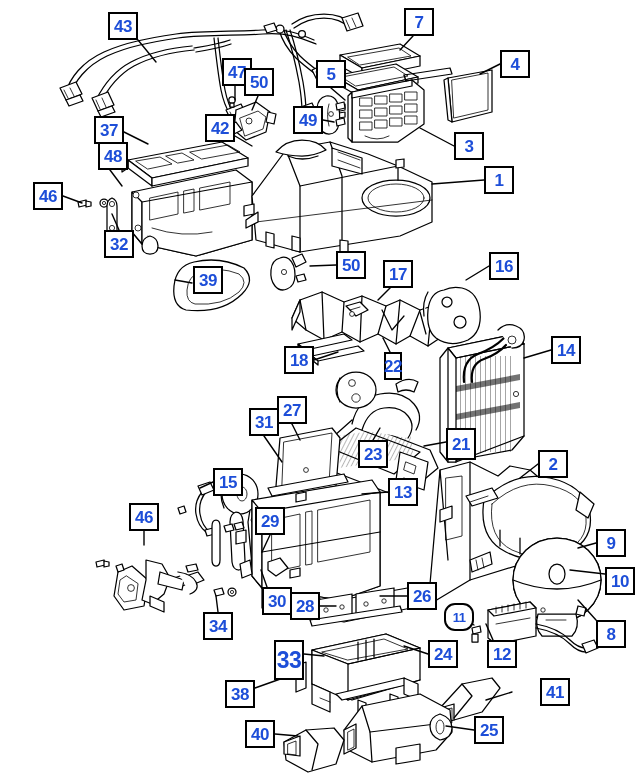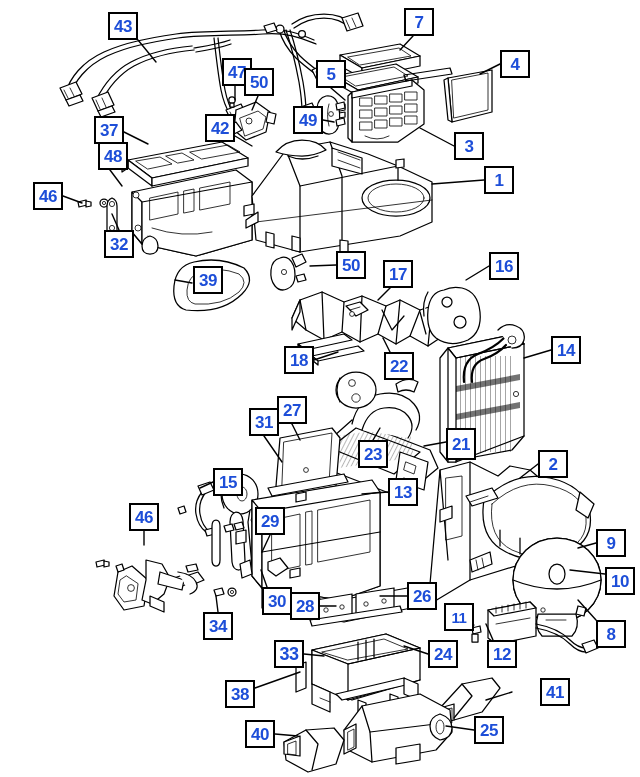--- a/index.html
+++ b/index.html
@@ -536,39 +536,39 @@
       <div class="callout" style="left: 454px; top: 132px; width: 30px; height: 28px; font-size: 17px; border-width: 2.5px;">3</div>
       <div class="callout" style="left: 484px; top: 166px; width: 30px; height: 28px; font-size: 17px; border-width: 2.5px;">1</div>
       <div class="callout" style="left: 33px; top: 182px; width: 30px; height: 28px; font-size: 17px; border-width: 2.5px;">46</div>
       <div class="callout" style="left: 104px; top: 230px; width: 30px; height: 28px; font-size: 17px; border-width: 2.5px;">32</div>
       <div class="callout" style="left: 145px; top: 266px; width: 30px; height: 28px; font-size: 17px; border-width: 2.5px; margin-left: 48px;">39</div>
       <div class="callout" style="left: 336px; top: 251px; width: 30px; height: 28px; font-size: 17px; border-width: 2.5px;">50</div>
       <div class="callout" style="left: 383px; top: 260px; width: 30px; height: 28px; font-size: 17px; border-width: 2.5px;">17</div>
       <div class="callout" style="left: 489px; top: 252px; width: 30px; height: 28px; font-size: 17px; border-width: 2.5px;">16</div>
       <div class="callout" style="left: 551px; top: 336px; width: 30px; height: 28px; font-size: 17px; border-width: 2.5px; text-align: center;">14</div>
       <div class="callout" style="left: 284px; top: 346px; width: 30px; height: 28px; font-size: 17px; border-width: 2.5px;">18</div>
-      <div class="callout" style="left: 384px; top: 352px; width: 30px; height: 28px; font-size: 17px; border-width: 2.5px;">22</div>
+      <div class="callout" style="left: 384px; top: 352px; width: 18px; height: 28px; font-size: 17px; border-width: 2.5px;">22</div>
       <div class="callout" style="left: 446px; top: 428px; width: 30px; height: 32px; font-size: 17px; border-width: 2.5px;">21</div>
       <div class="callout" style="left: 538px; top: 450px; width: 30px; height: 28px; font-size: 17px; border-width: 2.5px;">2</div>
       <div class="callout" style="left: 277px; top: 396px; width: 30px; height: 28px; font-size: 17px; border-width: 2.5px;">27</div>
       <div class="callout" style="left: 249px; top: 408px; width: 30px; height: 28px; font-size: 17px; border-width: 2.5px;">31</div>
       <div class="callout" style="left: 358px; top: 440px; width: 30px; height: 28px; font-size: 17px; border-width: 2.5px;">23</div>
       <div class="callout" style="left: 388px; top: 478px; width: 30px; height: 28px; font-size: 17px; border-width: 2.5px;">13</div>
       <div class="callout" style="left: 213px; top: 468px; width: 30px; height: 28px; font-size: 17px; border-width: 2.5px;">15</div>
       <div class="callout" style="left: 129px; top: 503px; width: 30px; height: 28px; font-size: 17px; border-width: 2.5px;">46</div>
       <div class="callout" style="left: 255px; top: 507px; width: 30px; height: 28px; font-size: 17px; border-width: 2.5px; text-align: right;">29</div>
       <div class="callout" style="left: 596px; top: 529px; width: 30px; height: 28px; font-size: 17px; border-width: 2.5px;">9</div>
       <div class="callout" style="left: 605px; top: 567px; width: 30px; height: 28px; font-size: 17px; border-width: 2.5px;">10</div>
       <div class="callout" style="left: 262px; top: 587px; width: 30px; height: 28px; font-size: 17px; border-width: 2.5px;">30</div>
       <div class="callout" style="left: 290px; top: 592px; width: 30px; height: 28px; font-size: 17px; border-width: 2.5px;">28</div>
       <div class="callout" style="left: 407px; top: 582px; width: 30px; height: 28px; font-size: 17px; border-width: 2.5px;">26</div>
-      <div class="callout" style="left: 444px; top: 603px; width: 30px; height: 28px; font-size: 15px; border-width: 2.5px;">11</div>
+      <div class="callout" style="left: 444px; top: 603px; width: 30px; height: 28px; font-size: 13px; border-width: 2.5px; border-radius: 11px;">11</div>
       <div class="callout" style="left: 203px; top: 612px; width: 30px; height: 28px; font-size: 17px; border-width: 2.5px;">34</div>
       <div class="callout" style="left: 596px; top: 620px; width: 30px; height: 28px; font-size: 17px; border-width: 2.5px;">8</div>
       <div class="callout" style="left: 487px; top: 640px; width: 30px; height: 28px; font-size: 17px; border-width: 2.5px;">12</div>
-      <div class="callout" style="left: 274px; top: 640px; width: 30px; height: 28px; font-size: 18px; border-width: 2.5px;">33</div>
+      <div class="callout" style="left: 274px; top: 640px; width: 30px; height: 40px; font-size: 23px; border-width: 2.5px;">33</div>
       <div class="callout" style="left: 428px; top: 640px; width: 30px; height: 28px; font-size: 17px; border-width: 2.5px;">24</div>
       <div class="callout" style="left: 225px; top: 680px; width: 30px; height: 28px; font-size: 17px; border-width: 2.5px;">38</div>
       <div class="callout" style="left: 512px; top: 678px; width: 30px; height: 28px; font-size: 17px; border-width: 2.5px; margin-left: 28px;">41</div>
       <div class="callout" style="left: 245px; top: 720px; width: 30px; height: 28px; font-size: 17px; border-width: 2.5px;">40</div>
       <div class="callout" style="left: 474px; top: 716px; width: 30px; height: 28px; font-size: 17px; border-width: 2.5px;">25</div>
     </div>
 </div>
 
 </body></html>

